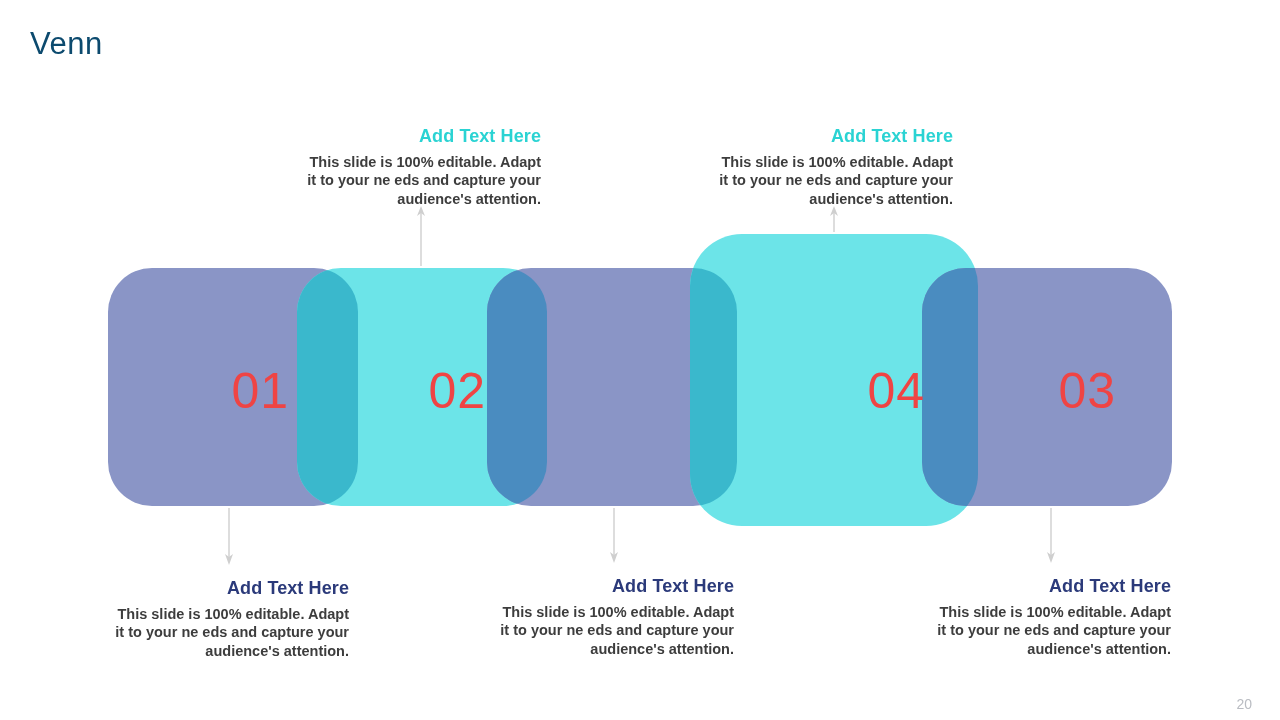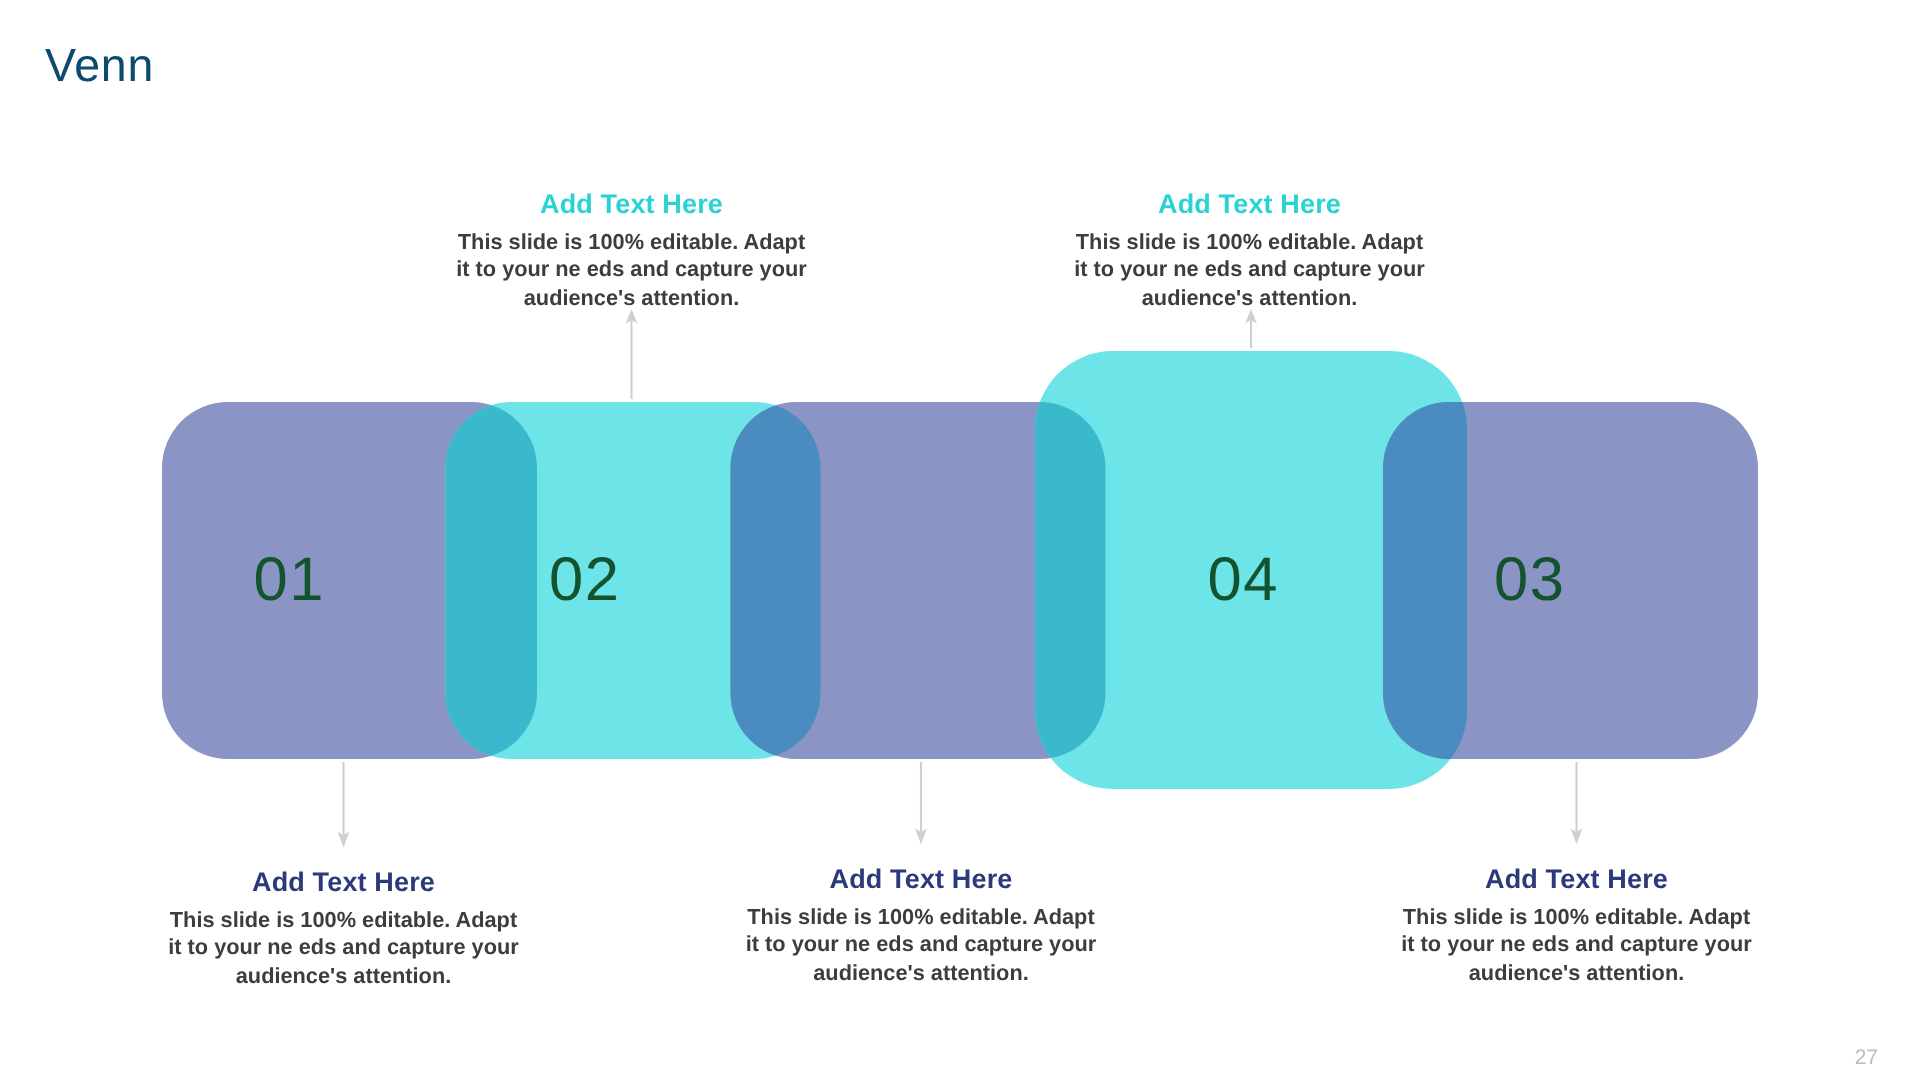--- a/index.html
+++ b/index.html
@@ -48,34 +48,34 @@
   }
   #venn-svg {
     position: absolute;
     left: 0;
     top: 0;
   }
 
   
   .venn-number {
     position: absolute;
-    font-size: 41px;
+    font-size: 50px;
     font-weight: 300;
-    color: #14532d;
+    color: #ef4444;
     line-height: 1;
-    text-align: left;
+    text-align: right;
     width: 120px;
     letter-spacing: 1px;
   }
 
   
   .callout {
     position: absolute;
     width: 240px;
-    text-align: center;
+    text-align: right;
   }
   .callout-title {
     font-size: 18px;
     font-weight: bold;
     line-height: 1.25;
     margin: 0 0 5px 0;
     letter-spacing: 0.1px;
   }
   .callout-body {
     font-size: 14.5px;
@@ -188,13 +188,13 @@
 <div class="callout bottom" style="left:494px; top:575px;">
   <p class="callout-title">Add Text Here</p>
   <p class="callout-body">This slide is 100% editable. Adapt it to your ne eds and capture your audience's attention.</p>
 </div>
 
 <div class="callout bottom" style="left:931px; top:575px;">
   <p class="callout-title">Add Text Here</p>
   <p class="callout-body">This slide is 100% editable. Adapt it to your ne eds and capture your audience's attention.</p>
 </div>
 
-<div id="page-number">27</div>
+<div id="page-number">20</div>
 
 </body></html>

